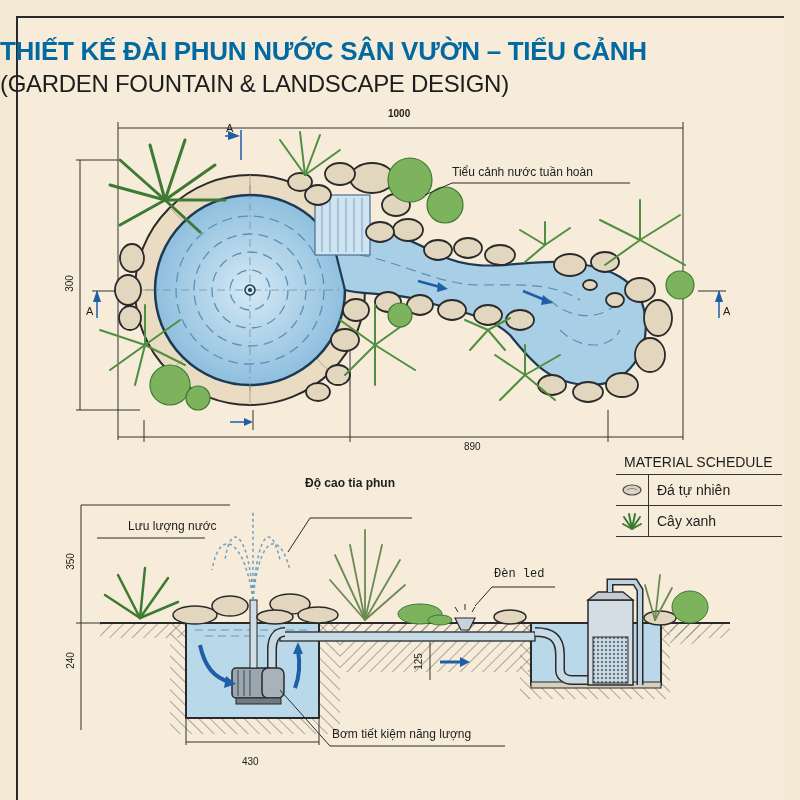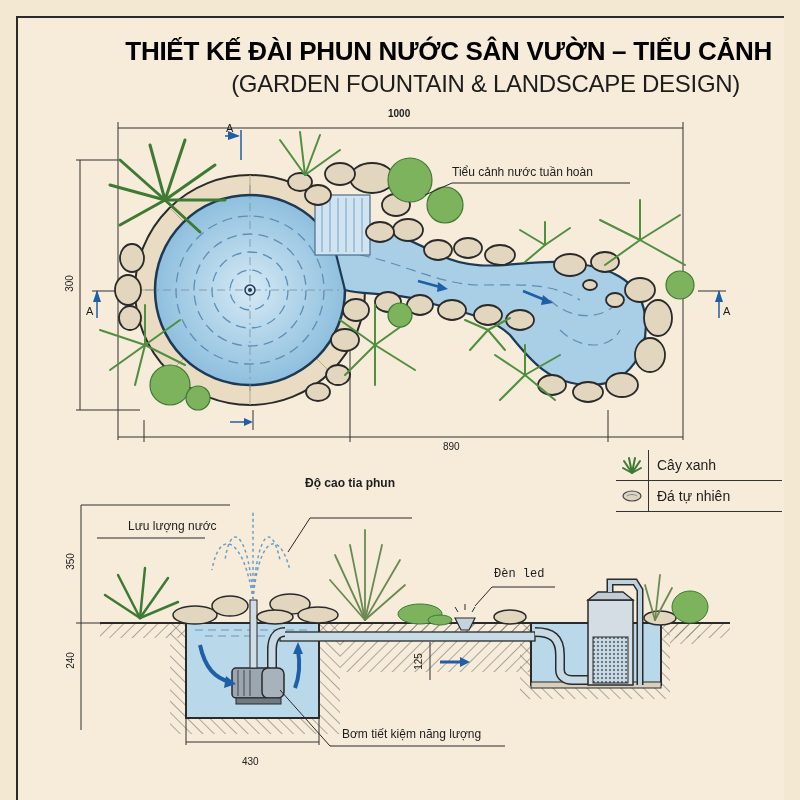--- a/index.html
+++ b/index.html
@@ -1,19 +1,19 @@
 <!DOCTYPE html>
 <html><head>
 <meta charset="utf-8">
 <style>
   html,body{margin:0;padding:0;}
   body{width:800px;height:800px;background:#f3e8d2;font-family:"Liberation Sans",sans-serif;position:relative;overflow:hidden;}
   .frame{position:absolute;left:16px;top:16px;width:766px;height:784px;border-left:2px solid #2a2a2a;border-top:2px solid #2a2a2a;background:#f6ecd9;}
-  .title{position:absolute;left:0;top:36px;width:772px;text-align:right;font-weight:bold;font-size:26px;color:#000000;letter-spacing:-0.3px;font-family:"Liberation Sans",sans-serif;}
-  .subtitle{position:absolute;left:0;top:70px;width:740px;text-align:right;font-size:24px;color:#1d1d1d;letter-spacing:-0.3px;}
+  .title{position:absolute;left:0;top:36px;width:772px;text-align:left;font-weight:bold;font-size:26px;color:#0369a1;letter-spacing:-0.3px;font-family:"Liberation Sans",sans-serif;}
+  .subtitle{position:absolute;left:0;top:70px;width:740px;text-align:left;font-size:24px;color:#1d1d1d;letter-spacing:-0.3px;}
   .lbl{position:absolute;font-size:12px;color:#1d1d1d;white-space:nowrap;}
   .dim{position:absolute;font-size:10px;color:#222;}
   .vdim{position:absolute;font-size:10px;color:#222;transform:rotate(-90deg);transform-origin:center;}
   svg{position:absolute;left:0;top:0;}
   .sched{position:absolute;left:616px;top:450px;width:166px;}
   .sched-title{font-size:14px;color:#1d1d1d;padding:4px 0 4px 8px;border-bottom:1.5px solid #333;}
   .sched-row{display:flex;align-items:center;height:30px;border-bottom:1.5px solid #333;}
   .sched-icon{width:32px;height:30px;border-right:1.5px solid #333;display:flex;align-items:center;justify-content:center;}
   .sched-label{font-size:14px;color:#1d1d1d;padding-left:8px;}
 </style>
@@ -332,56 +332,57 @@
 
   <line x1="97" y1="538" x2="205" y2="538" stroke="#2a2a2a" stroke-width="1"></line>
   <line x1="288" y1="552" x2="310" y2="518" stroke="#2a2a2a" stroke-width="1"></line>
   <line x1="310" y1="518" x2="412" y2="518" stroke="#2a2a2a" stroke-width="1"></line>
   <line x1="280" y1="690" x2="330" y2="746" stroke="#2a2a2a" stroke-width="1"></line>
   <line x1="330" y1="746" x2="505" y2="746" stroke="#2a2a2a" stroke-width="1"></line>
 </svg>
 
 <div class="dim" style="left:388px;top:108px;font-weight:bold;">1000</div>
 <div class="vdim" style="left:61px;top:278px;">300</div>
-<div class="dim" style="left:443px;top:441px;">890</div>
+<div class="dim" style="left:464px;top:441px;">890</div>
 
 <div class="lbl" style="left:226px;top:122px;font-size:11px;">A</div>
 <div class="lbl" style="left:86px;top:305px;font-size:11px;">A</div>
 <div class="lbl" style="left:723px;top:305px;font-size:11px;">A</div>
 
 <div class="lbl" style="left:452px;top:165px;">Tiểu cảnh nước tuần hoàn</div>
 
 <div class="lbl" style="left:99px;top:519px;margin-left:29px;">Lưu lượng nước</div>
 <div class="lbl" style="left:305px;top:476px;font-weight:bold;">Độ cao tia phun</div>
 <div class="lbl" style="left:494px;top:567px;font-family:Liberation Mono, monospace;">Đèn led</div>
-<div class="lbl" style="left:332px;top:727px;margin-left:10px;">Bơm tiết kiệm năng lượng</div>
+<div class="lbl" style="left:332px;top:727px;">Bơm tiết kiệm năng lượng</div>
 
 <div class="vdim" style="left:62px;top:556px;">350</div>
 <div class="vdim" style="left:62px;top:655px;">240</div>
 <div class="vdim" style="left:410px;top:656px;">125</div>
 <div class="dim" style="left:242px;top:730px;margin-top:26px;">430</div>
 
 <div class="sched">
+  <div class="sched-title">MATERIAL SCHEDULE</div>
+  <div class="sched-row">
+    <div class="sched-icon">
+      <svg width="22" height="14" style="position:static">
+          <ellipse cx="11" cy="7" rx="9" ry="5" fill="#ddd3c2" stroke="#444" stroke-width="1.2"></ellipse>
+          <path d="M6,7 C9,5 13,5 16,7" stroke="#888" fill="none"></path>
+        </svg>
+    </div>
+    <div class="sched-label">Đá tự nhiên</div>
+  </div>
   <div class="sched-row">
     <div class="sched-icon">
       <svg width="22" height="20" style="position:static">
           <g stroke="#3d7a33" stroke-width="2" stroke-linecap="round">
             <line x1="11" y1="18" x2="3" y2="6"></line>
             <line x1="11" y1="18" x2="8" y2="3"></line>
             <line x1="11" y1="18" x2="14" y2="3"></line>
             <line x1="11" y1="18" x2="19" y2="6"></line>
             <line x1="11" y1="18" x2="2" y2="13"></line>
             <line x1="11" y1="18" x2="20" y2="13"></line>
           </g>
         </svg>
     </div>
     <div class="sched-label">Cây xanh</div>
   </div>
-  <div class="sched-row">
-    <div class="sched-icon">
-      <svg width="22" height="14" style="position:static">
-          <ellipse cx="11" cy="7" rx="9" ry="5" fill="#ddd3c2" stroke="#444" stroke-width="1.2"></ellipse>
-          <path d="M6,7 C9,5 13,5 16,7" stroke="#888" fill="none"></path>
-        </svg>
-    </div>
-    <div class="sched-label">Đá tự nhiên</div>
-  </div>
 </div>
 
 </body></html>

